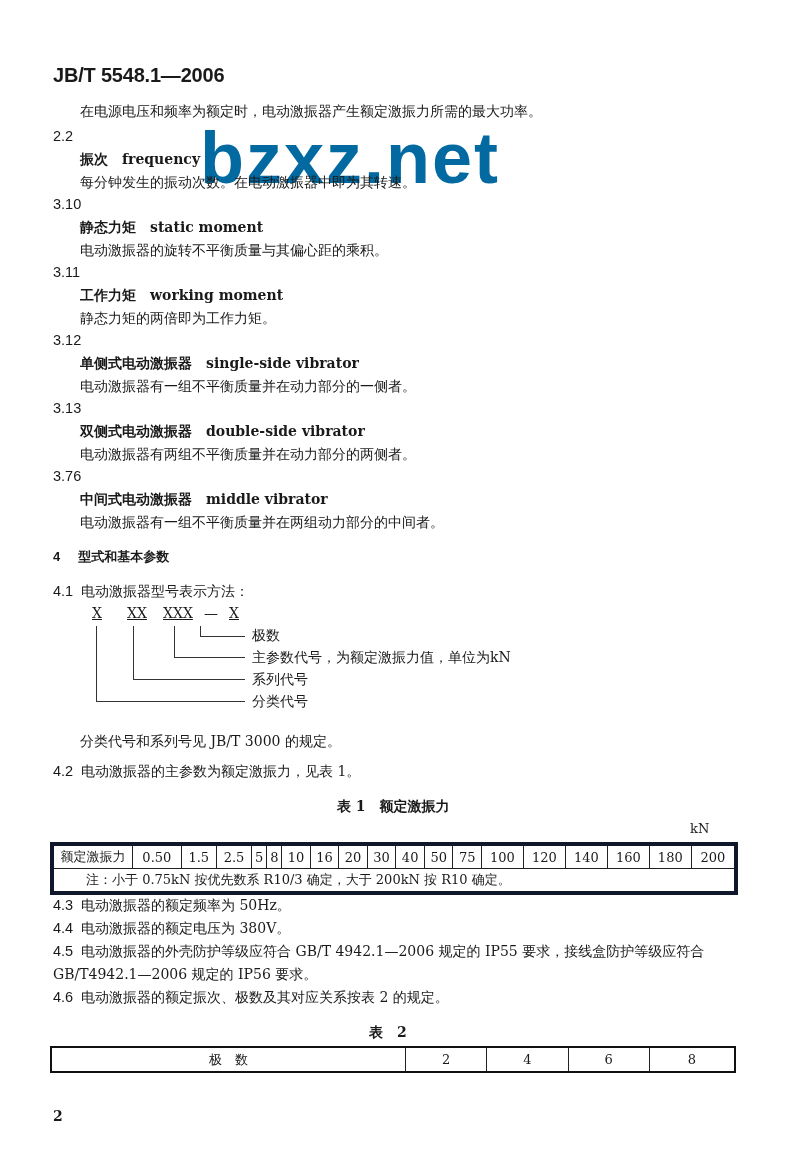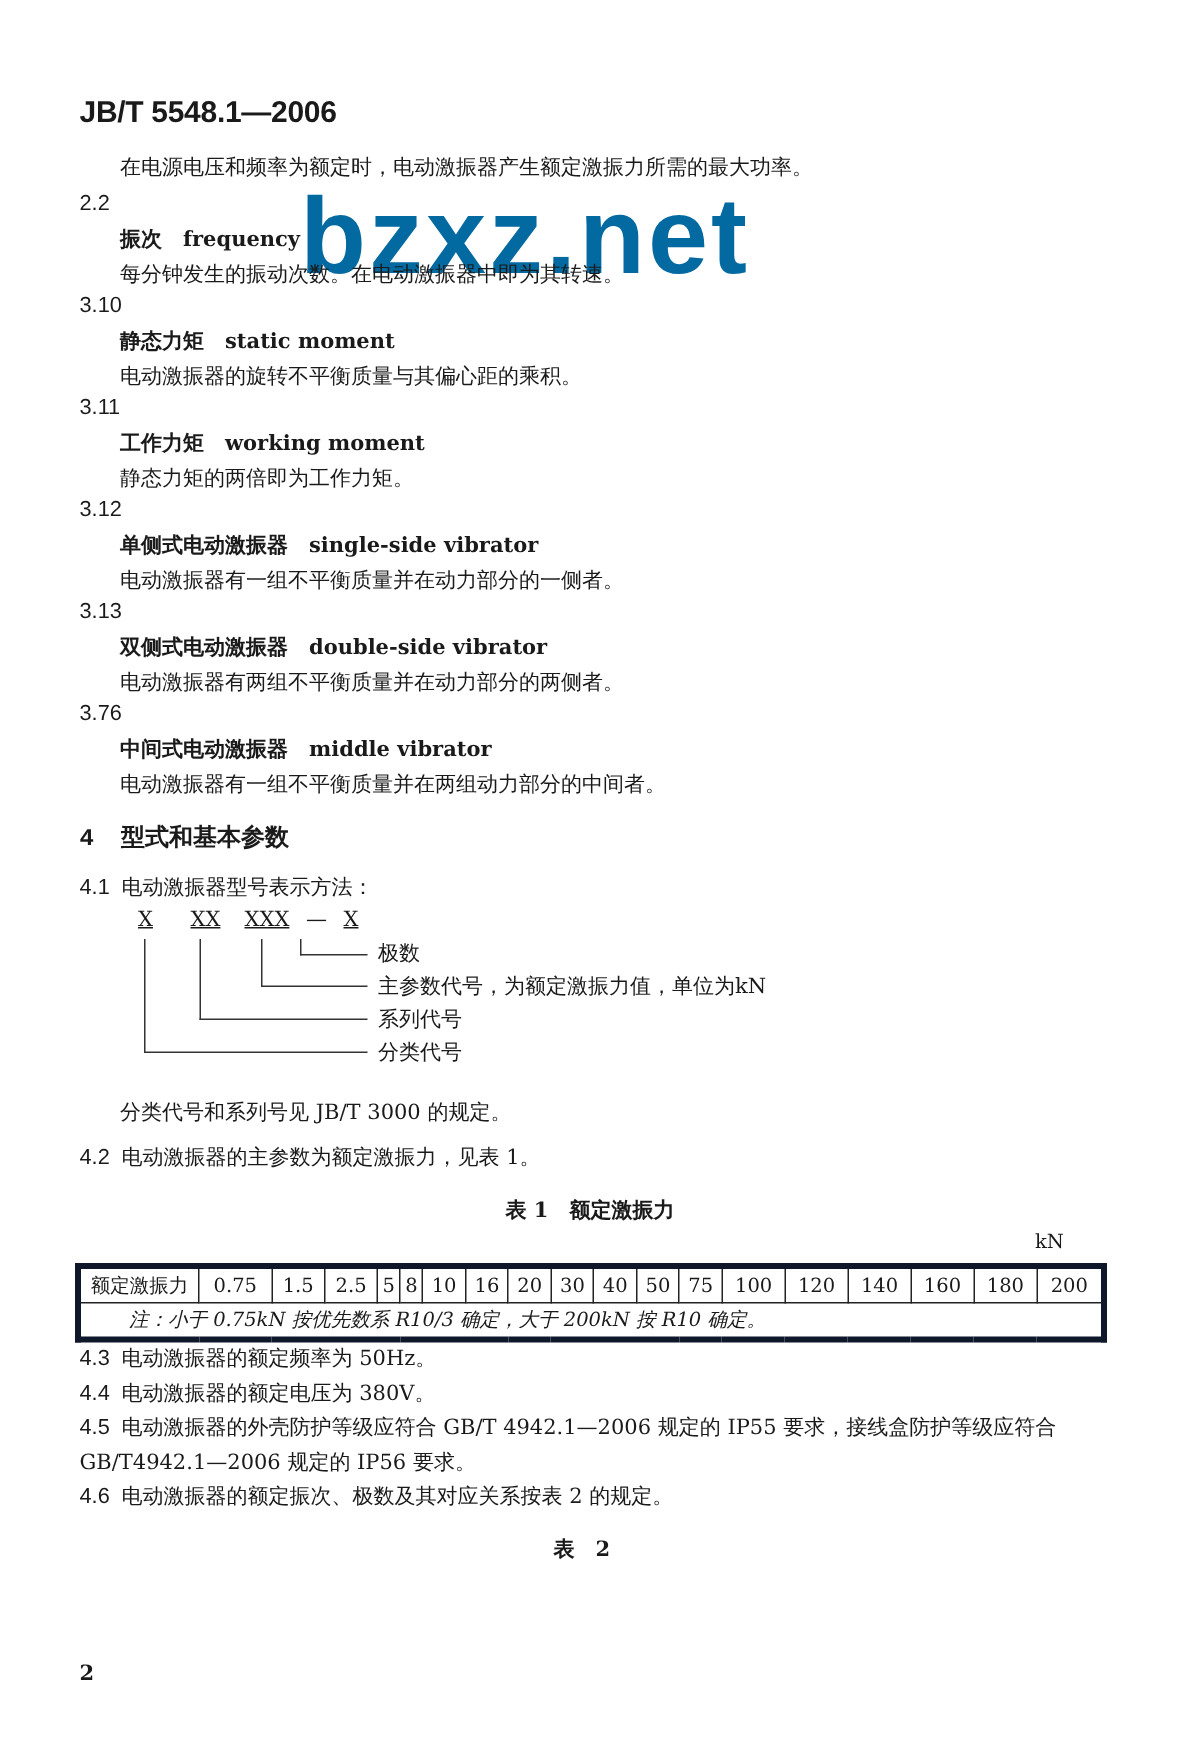--- a/index.html
+++ b/index.html
@@ -7,21 +7,21 @@
     width: 800px; height: 1163px; position: relative; overflow: hidden;
     font-family: "DejaVu Serif", "Liberation Serif", serif;
     color: #1a1a1a;
   }
   .abs { position: absolute; white-space: nowrap; }
   .hdr { left: 53px; top: 64px; font-family: "Liberation Sans", sans-serif; font-weight: bold; font-size: 20px; letter-spacing: -0.2px; }
   .num { font-family: "Liberation Sans", sans-serif; font-size: 14.5px; left: 53px; }
   .txt { font-size: 14px; left: 80px; }
   .term { font-size: 14px; left: 80px; font-weight: bold; }
   .term .en { margin-left: 14px; }
-  .sec { font-family: Liberation Mono, monospace; font-size: 16px; font-weight: bold; left: 53px; }
+  .sec { font-family: Liberation Sans, sans-serif; font-size: 13px; font-weight: bold; left: 53px; }
   .sec .gap { display: inline-block; width: 18px; }
   .clause { font-size: 14px; left: 53px; }
   .clause .n { font-family: "Liberation Sans", sans-serif; font-size: 14.5px; display: inline-block; width: 28px; }
   .watermark {
     position: absolute; left: 200px; top: 122px;
     font-family: "Liberation Sans", sans-serif; font-weight: bold;
     font-size: 72px; color: #0369a1; letter-spacing: 2px;
     z-index: 0; line-height: 1;
   }
   .content { position: relative; z-index: 1; }
@@ -29,21 +29,21 @@
   
   .code-letter { font-size: 14px; text-decoration: underline; }
   .line { position: absolute; background: #333; }
   .dlabel { font-size: 14px; }
 
   
   .tcap { font-size: 14px; font-weight: bold; }
   table.t1 { position: absolute; left: 50px; top: 842px; width: 688px; border-collapse: collapse; font-size: 13px; }
   table.t1 td { border: 1px solid #222; text-align: center; height: 22px; padding: 0; }
   table.t1 { border: 4px solid #0f172a; }
-  table.t1 td.note { text-align: left; padding-left: 32px; font-style: italic; }
+  table.t1 td.note { text-align: left; padding-left: 32px; }
   table.t2 { position: absolute; left: 50px; top: 1046px; width: 686px; border-collapse: collapse; font-size: 13px; border: 2px solid #111; }
   table.t2 td { border: 1px solid #222; text-align: center; height: 23px; padding: 0; }
   sup { font-size: 9px; }
 </style>
 </head>
 <body>
 
 <div class="watermark">bzxz.net</div>
 
 <div class="content">
@@ -126,21 +126,21 @@
     <span class="n">4.2</span><span>电动激振器的主参数为额定激振力，见表 1。</span>
   </div>
 
   <div class="abs tcap" style="left:337px; top:798px">表 1　额定激振力</div>
   <div class="abs" style="left:690px; top:821px; font-size:13px">kN</div>
 
   <table class="t1">
     <tbody>
         <tr>
       <td style="width:78px">额定激振力</td>
-      <td>0.75</td>
+      <td>0.50</td>
       <td>1.5</td>
       <td>2.5</td>
       <td>5</td>
       <td>8</td>
       <td>10</td>
       <td>16</td>
       <td>20</td>
       <td>30</td>
       <td>40</td>
       <td>50</td>
@@ -168,17 +168,24 @@
     <span class="n">4.5</span><span>电动激振器的外壳防护等级应符合 GB/T 4942.1—2006 规定的 IP55 要求，接线盒防护等级应符合</span>
   </div>
   <div class="abs clause" style="top:966px">GB/T4942.1—2006 规定的 IP56 要求。</div>
   <div class="abs clause" style="top:989px">
     <span class="n">4.6</span><span>电动激振器的额定振次、极数及其对应关系按表 2 的规定。</span>
   </div>
 
   <div class="abs tcap" style="left:369px; top:1024px">表　2</div>
   <table class="t2">
     <tbody>
+    <tr>
+      <td>极　数</td>
+      <td>2</td>
+      <td>4</td>
+      <td>6</td>
+      <td>8</td>
+    </tr>
   </tbody>
     </table>
 
   <div class="abs" style="left:53px; top:1108px; font-size:14px; font-weight:bold">2</div>
 </div>
 
 </body></html>

